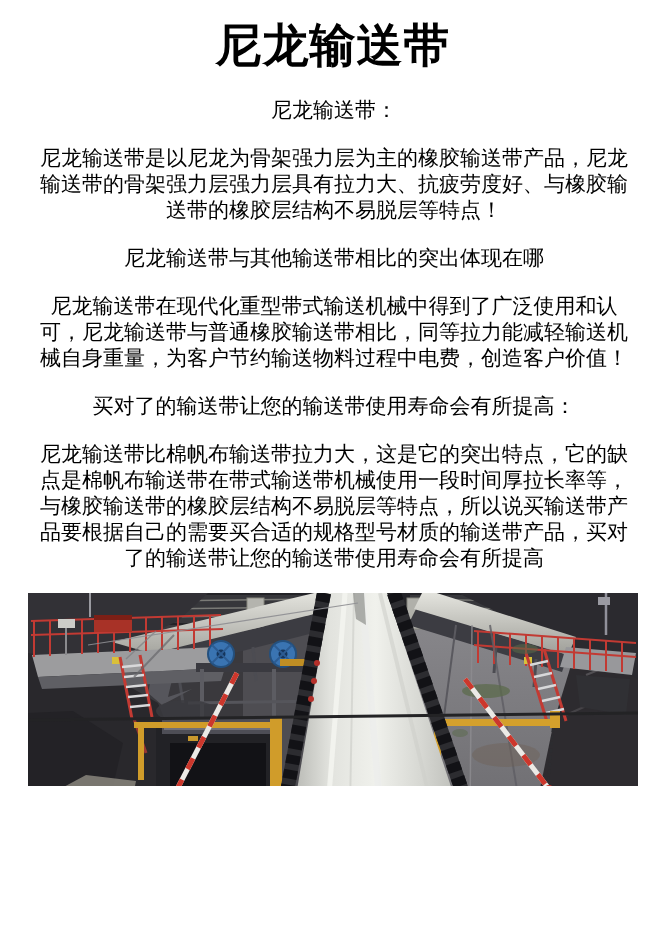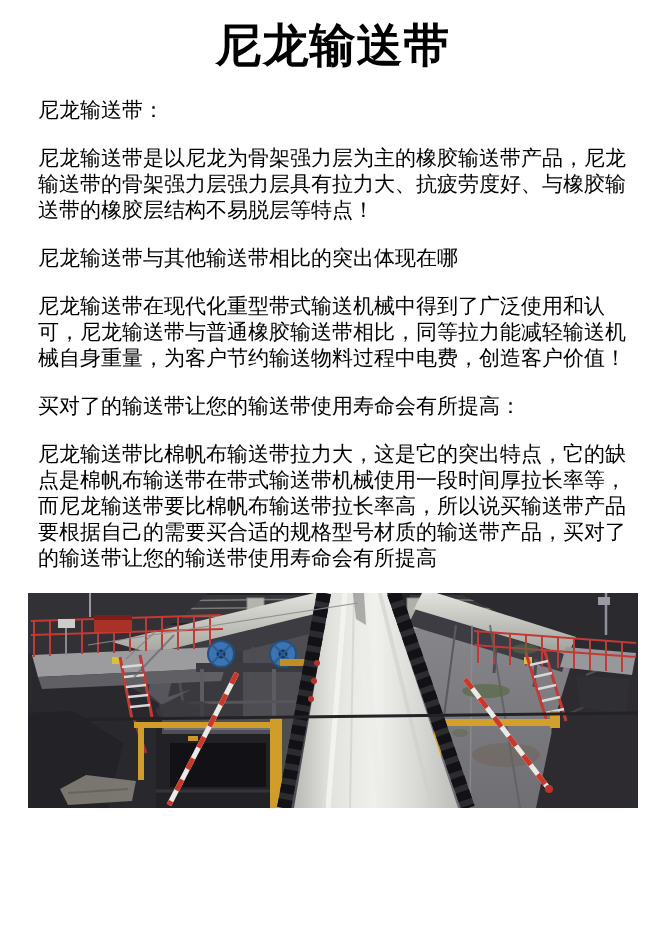--- a/index.html
+++ b/index.html
@@ -1,33 +1,33 @@
 <!DOCTYPE html>
 <html><head>
 <meta charset="utf-8">
 <style>
   * { box-sizing: border-box; }
   html, body { margin: 0; padding: 0; background: #ffffff; }
   body { font-family: "Liberation Sans", "DejaVu Sans", sans-serif; color: #000; }
-  .page { width: 666px; height: 930px; background: #fff; overflow: hidden; position: relative; }
+  .page { width: 666px; height: 786px; background: #fff; overflow: hidden; position: relative; }
   .page-title {
     margin: 16px 0 22px 0;
     text-align: center;
     font-size: 46px;
     line-height: 1.28;
     font-weight: 700;
     letter-spacing: 1px;
     color: #000;
   }
   .content { padding: 0 36px 0 38px; }
   .content p {
     margin: 0 0 22px 0;
     font-size: 21px;
     line-height: 26px;
-    text-align: left;
+    text-align: center;
     word-break: break-all;
     color: #000;
   }
   figure.photo {
     margin: 20px 0 0 28px;
     padding: 0;
     width: 610px;
     height: 215px;
     overflow: hidden;
     line-height: 0;
@@ -40,21 +40,21 @@
 <div class="page">
 
   <h1 class="page-title">尼龙输送带</h1>
 
   <div class="content">
     <p>尼龙输送带：</p>
     <p>尼龙输送带是以尼龙为骨架强力层为主的橡胶输送带产品，尼龙输送带的骨架强力层强力层具有拉力大、抗疲劳度好、与橡胶输送带的橡胶层结构不易脱层等特点！</p>
     <p>尼龙输送带与其他输送带相比的突出体现在哪</p>
     <p>尼龙输送带在现代化重型带式输送机械中得到了广泛使用和认可，尼龙输送带与普通橡胶输送带相比，同等拉力能减轻输送机械自身重量，为客户节约输送物料过程中电费，创造客户价值！</p>
     <p>买对了的输送带让您的输送带使用寿命会有所提高：</p>
-    <p>尼龙输送带比棉帆布输送带拉力大，这是它的突出特点，它的缺点是棉帆布输送带在带式输送带机械使用一段时间厚拉长率等，而尼龙输送带要比棉帆布输送带拉长率高，所以说买输送带产品要根据自己的需要买合适的规格型号材质的输送带产品，买对了的输送带让您的输送带使用寿命会有所提高</p>
+    <p>尼龙输送带比棉帆布输送带拉力大，这是它的突出特点，它的缺点是棉帆布输送带在带式输送带机械使用一段时间厚拉长率等，与橡胶输送带的橡胶层结构不易脱层等特点，所以说买输送带产品要根据自己的需要买合适的规格型号材质的输送带产品，买对了的输送带让您的输送带使用寿命会有所提高</p>
   </div>
 
   <figure class="photo">
     <svg width="610" height="215" viewBox="0 0 610 215" xmlns="http://www.w3.org/2000/svg">
       <defs>
         <linearGradient id="beltGrad" x1="0" y1="0" x2="1" y2="0">
           <stop offset="0" stop-color="#b8b9b4"></stop>
           <stop offset="0.22" stop-color="#e2e3de"></stop>
           <stop offset="0.5" stop-color="#f0f1ec"></stop>
           <stop offset="0.78" stop-color="#d6d7d2"></stop>

